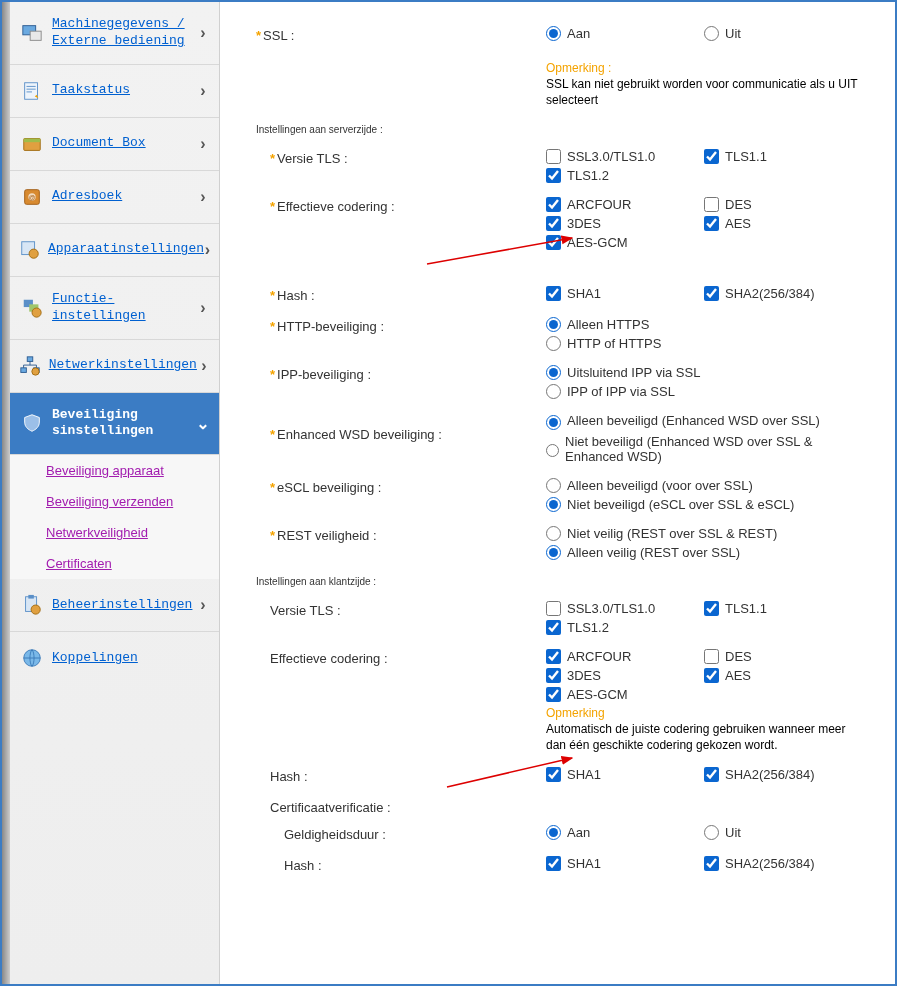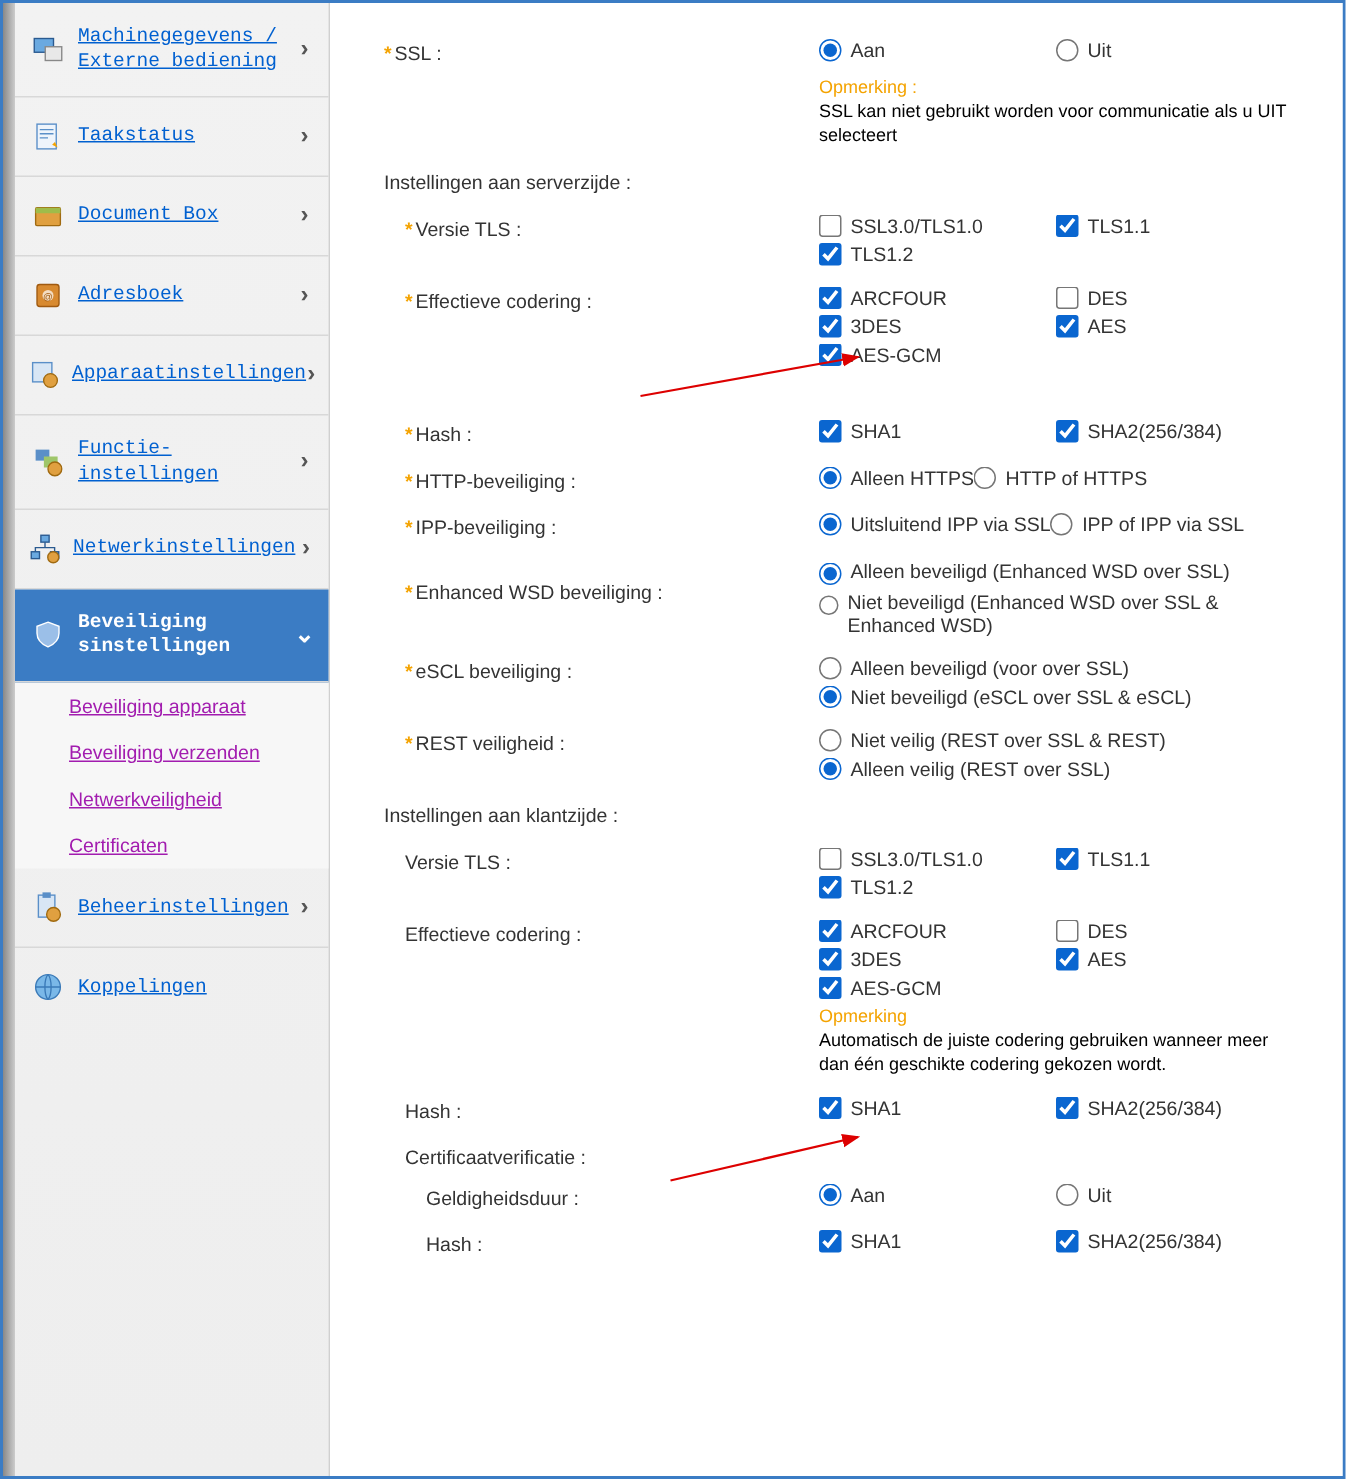--- a/index.html
+++ b/index.html
@@ -16,28 +16,28 @@
 .icon-box { width: 28px; height: 24px; margin-right: 6px; display: flex; align-items: center; justify-content: center; }
 .icon-box svg { width: 24px; height: 22px; }
 .subitems { background: #f7f7f7; }
 .subitem { padding: 8px 8px 8px 36px; color: #a21caf; text-decoration: underline; cursor: pointer; font-size: 13px; }
 .content { flex: 1; padding: 24px 20px 20px 36px; background: #fff; overflow: hidden; }
 .row { display: flex; align-items: flex-start; margin-bottom: 14px; }
 .row .lbl { width: 290px; padding-top: 2px; }
 .row .lbl .star { color: #f4a300; font-weight: bold; margin-right: 2px; }
 .row .opts { flex: 1; display: flex; flex-wrap: wrap; gap: 4px 0; }
 .opt-col { width: 158px; display: flex; align-items: center; gap: 6px; }
-.section-header { margin: 16px 0 14px 0; font-size: 13px; }
+.section-header { margin: 16px 0 14px 0; font-size: 10px; }
 .sub-indent { padding-left: 14px; }
 .note { color: #f4a300; font-size: 12px; margin-bottom: 2px; }
 .note-text { font-size: 12px; color: #000000; max-width: 320px; line-height: 1.3; }
 input[type=checkbox], input[type=radio] { width: 15px; height: 15px; accent-color: #0a66d0; cursor: pointer; }
 .opt-label { font-size: 13px; }
 .arrow { position: absolute; pointer-events: none; }
-.radio-vert { display: flex; flex-direction: row; gap: 4px; }
+.radio-vert { display: flex; flex-direction: column; gap: 4px; }
 .radio-vert .opt-col { width: auto; }
 </style>
 </head>
 <body>
 
 <div class="container">
 <div class="edge-strip"></div>
 
 <div class="sidebar">
   <div class="side-item">
@@ -159,21 +159,21 @@
   <div class="lbl"><span class="star">*</span><span>SSL :</span></div>
   <div class="opts">
     <div class="opt-col">
             <input type="radio" checked="" style="">
             <span class="opt-label">Aan</span>
           </div>
     <div class="opt-col">
             <input type="radio" style="">
             <span class="opt-label">Uit</span>
           </div>
-    <div style="width:100%;margin-top:6px">
+    <div style="width:100%;margin-top:16px">
       <div class="note">Opmerking :</div>
       <div class="note-text">SSL kan niet gebruikt worden voor communicatie als u UIT selecteert</div>
     </div>
   </div>
 </div>
 
 <div class="section-header">Instellingen aan serverzijde :</div>
 
 <div class="row">
   <div class="lbl sub-indent"><span class="star">*</span><span>Versie TLS :</span></div>
@@ -263,21 +263,21 @@
   </div>
 </div>
 
 <div class="row">
   <div class="lbl sub-indent" style="padding-top:14px"><span class="star">*</span><span>Enhanced WSD beveiliging :</span></div>
   <div class="opts radio-vert">
     <div class="opt-col" style="width:320px;align-items:flex-start">
             <input type="radio" checked="" style="margin-top: 2px;">
             <span class="opt-label">Alleen beveiligd (Enhanced WSD over SSL)</span>
           </div>
-    <div class="opt-col" style="width:320px;align-items:flex-start">
+    <div class="opt-col" style="width:320px;align-items:center">
             <input type="radio" style="margin-top: 2px;">
             <span class="opt-label">Niet beveiligd (Enhanced WSD over SSL &amp; Enhanced WSD)</span>
           </div>
   </div>
 </div>
 
 <div class="row">
   <div class="lbl sub-indent"><span class="star">*</span><span>eSCL beveiliging :</span></div>
   <div class="opts radio-vert">
     <div class="opt-col" style="width:320px">

